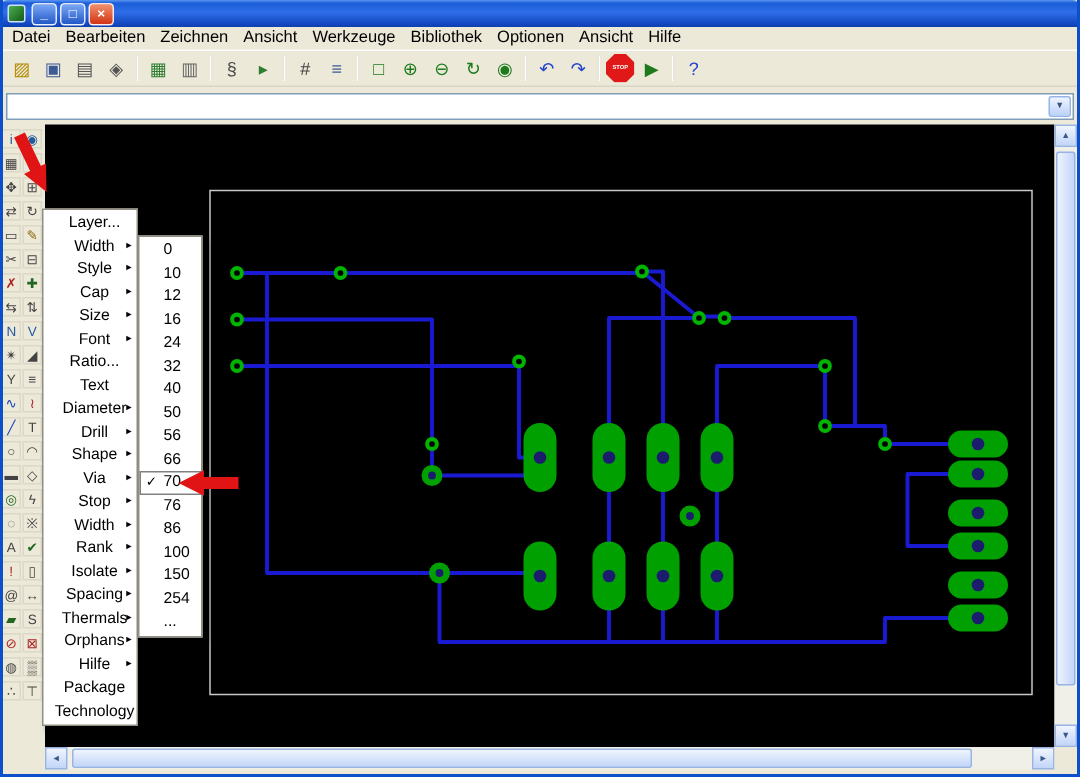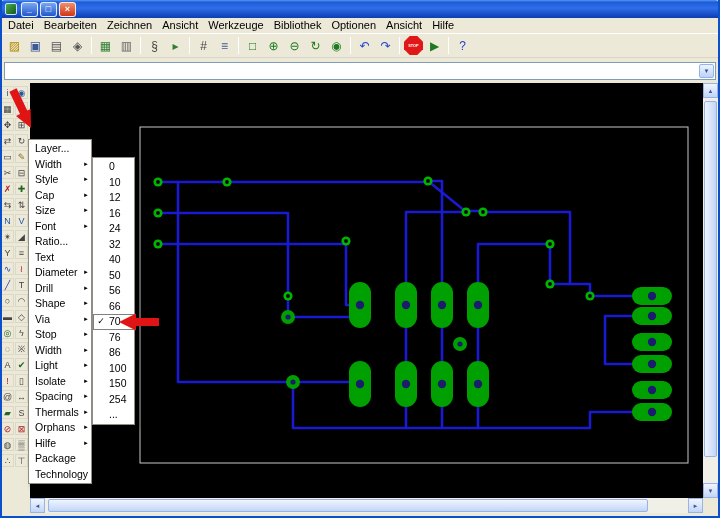--- a/index.html
+++ b/index.html
@@ -62,21 +62,21 @@
     background:linear-gradient(90deg,#f0f5ff,#c2d5f8); border:1px solid #97b4e4; border-radius:2px; }
   .hscroll .sbtn.left { position:absolute; left:0; }
   .hscroll .sbtn.right { position:absolute; right:0; }
   .hthumb { position:absolute; top:1px; bottom:1px; left:18px; width:600px;
     background:linear-gradient(180deg,#f0f5ff,#c2d5f8); border:1px solid #97b4e4; border-radius:2px; }
   .scroll-corner { position:absolute; left:703px; top:498px; width:15px; height:15px; background:#ece9d8; z-index:6; }
   
   .context-menu { position:absolute; left:28px; top:139px; width:64px; background:#fff;
     border:1px solid #928f82; box-shadow:3px 3px 4px rgba(0,0,0,.45); z-index:30; padding:1px 0; }
   .cm-item { height:15.5px; line-height:15.5px; font-size:10.5px; padding-left:6px; position:relative;
-    color:#000; white-space:nowrap; }
+    color:#000; white-space:nowrap;text-align:center; }
   .cm-arrow { position:absolute; right:2px; top:0; font-size:6px; }
   .submenu { position:absolute; left:92px; top:157px; width:43px; background:#fff;
     border:1px solid #928f82; box-shadow:3px 3px 4px rgba(0,0,0,.45); z-index:31; padding:1px 0; }
   .sm-item { height:15.5px; line-height:15.5px; font-size:10.5px; position:relative; padding-left:16px; color:#000; }
   .sm-check { position:absolute; left:2px; top:0; width:12px; text-align:center; font-size:9px; }
   .sm-item.checked { outline:1px solid #808080; outline-offset:-1px; }
   
   .arrows { position:absolute; left:0; top:0; width:720px; height:518px; pointer-events:none; z-index:40; }
   .frame { position:absolute; inset:0; border:2px solid #0b4fcb; border-top:none; pointer-events:none; z-index:50; }
 </style>
@@ -340,21 +340,21 @@
     <div class="cm-item"><span class="cm-label">Size</span><span class="cm-arrow">►</span></div>
     <div class="cm-item"><span class="cm-label">Font</span><span class="cm-arrow">►</span></div>
     <div class="cm-item"><span class="cm-label">Ratio...</span></div>
     <div class="cm-item"><span class="cm-label">Text</span></div>
     <div class="cm-item"><span class="cm-label">Diameter</span><span class="cm-arrow">►</span></div>
     <div class="cm-item"><span class="cm-label">Drill</span><span class="cm-arrow">►</span></div>
     <div class="cm-item"><span class="cm-label">Shape</span><span class="cm-arrow">►</span></div>
     <div class="cm-item"><span class="cm-label">Via</span><span class="cm-arrow">►</span></div>
     <div class="cm-item"><span class="cm-label">Stop</span><span class="cm-arrow">►</span></div>
     <div class="cm-item"><span class="cm-label">Width</span><span class="cm-arrow">►</span></div>
-    <div class="cm-item"><span class="cm-label">Light</span><span class="cm-arrow">►</span></div>
+    <div class="cm-item"><span class="cm-label">Rank</span><span class="cm-arrow">►</span></div>
     <div class="cm-item"><span class="cm-label">Isolate</span><span class="cm-arrow">►</span></div>
     <div class="cm-item"><span class="cm-label">Spacing</span><span class="cm-arrow">►</span></div>
     <div class="cm-item"><span class="cm-label">Thermals</span><span class="cm-arrow">►</span></div>
     <div class="cm-item"><span class="cm-label">Orphans</span><span class="cm-arrow">►</span></div>
     <div class="cm-item"><span class="cm-label">Hilfe</span><span class="cm-arrow">►</span></div>
     <div class="cm-item"><span class="cm-label">Package</span></div>
     <div class="cm-item"><span class="cm-label">Technology</span></div>
   </div>
 <div class="submenu">
     <div class="sm-item"><span class="sm-check"></span><span class="sm-label">0</span></div>

